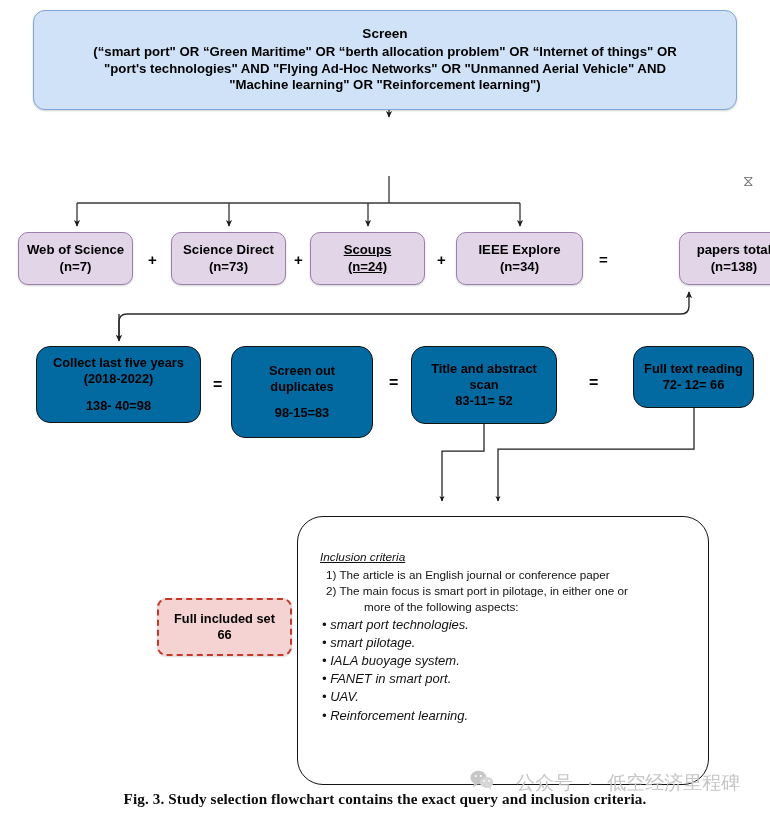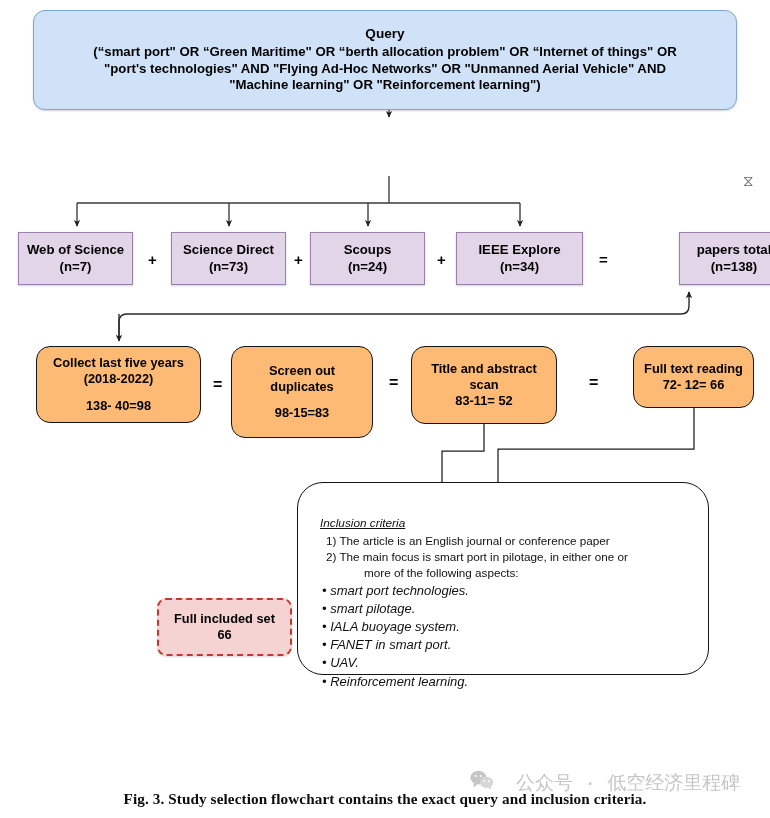--- a/index.html
+++ b/index.html
@@ -50,60 +50,60 @@
     border: 1px solid #86b074;
     border-radius: 10px;
     font-size: 13.5px;
     box-shadow: 0 1px 2px rgba(0,0,0,0.18);
   }
 
   
   .db {
     background: #e2d5e8;
     border: 1px solid #9d7fae;
-    border-radius: 0;
+    border-radius: 10px;
     font-size: 13.2px;
     top: 232px; height: 53px;
     box-shadow: 0 1px 2px rgba(0,0,0,0.18);
   }
   #db-wos      { left: 18px;  width: 115px; }
   #db-sd       { left: 171px; width: 115px; }
-  #db-scopus   { left: 310px; width: 115px; }
+  #db-scopus   { left: 310px; width: 115px; text-decoration: underline; }
   #db-ieee     { left: 456px; width: 127px; }
   #db-total    { left: 634px; width: 110px; margin-left: 45px; }
 
   .op {
     position: absolute;
     font-size: 15px;
     font-weight: bold;
     color: #000;
     z-index: 4;
     line-height: 1;
   }
 
   
   .stage2 {
-    background: #fdba74;
+    background: #0369a1;
     border: 1.6px solid #141414;
     border-radius: 14px;
     font-size: 12.8px;
     top: 346px;
   }
   #s2-collect { left: 36px;  width: 165px; height: 77px; }
   #s2-dupes   { left: 231px; width: 142px; height: 92px; }
   #s2-title   { left: 411px; width: 146px; height: 78px; }
   #s2-full    { left: 633px; width: 121px; height: 62px; }
 
   .stage2 .ln { display: block; }
   .stage2 .gap { height: 11px; }
 
   
   #inclusion-box {
     position: absolute;
-    left: 297px; top: 482px; width: 412px; height: 193px;
+    left: 297px; top: 516px; width: 412px; height: 269px;
     background: #ffffff;
     border: 1.4px solid #141414;
     border-radius: 26px;
     z-index: 3;
     padding: 32px 16px 10px 22px;
     font-size: 11.7px;
     color: #111;
     font-weight: normal;
     line-height: 1.40;
   }
@@ -212,21 +212,21 @@
     </g>
 
     <g stroke="#1d1d1d" stroke-width="1.25" fill="none">
       <path d="M 484 424 L 484 451 L 442 451 L 442 501" marker-end="url(#arw2)"></path>
 
       <path d="M 694 408 L 694 449 L 498 449 L 498 501" marker-end="url(#arw2)"></path>
     </g>
   </svg>
 
   <div class="node" id="query-box">
-    <div class="q-title">Query</div>
+    <div class="q-title">Screen</div>
     <div class="q-line">(“smart port" OR “Green Maritime" OR “berth allocation problem" OR “Internet of things" OR</div>
     <div class="q-line">"port's technologies" AND "Flying Ad-Hoc Networks" OR "Unmanned Aerial Vehicle" AND</div>
     <div class="q-line">"Machine learning" OR "Reinforcement learning")</div>
   </div>
 
 
   <div class="node db" id="db-wos">
     <div>Web of Science</div>
     <div>(n=7)</div>
   </div>

